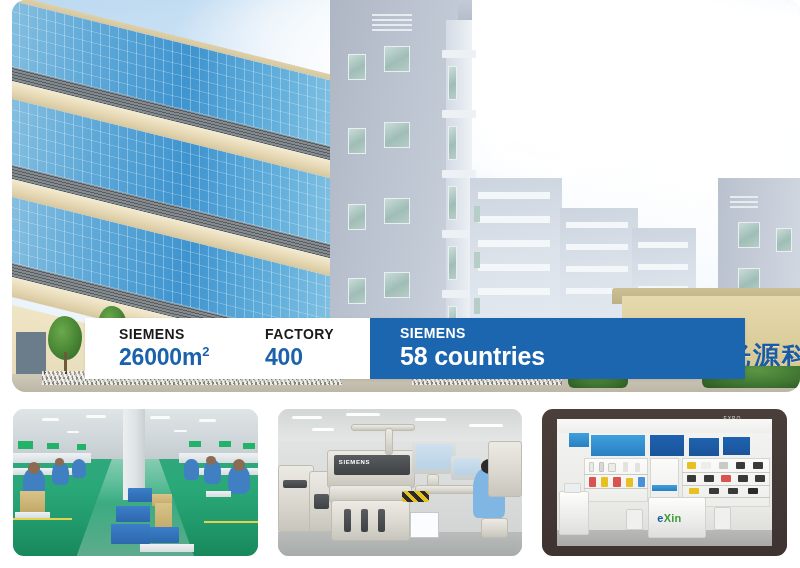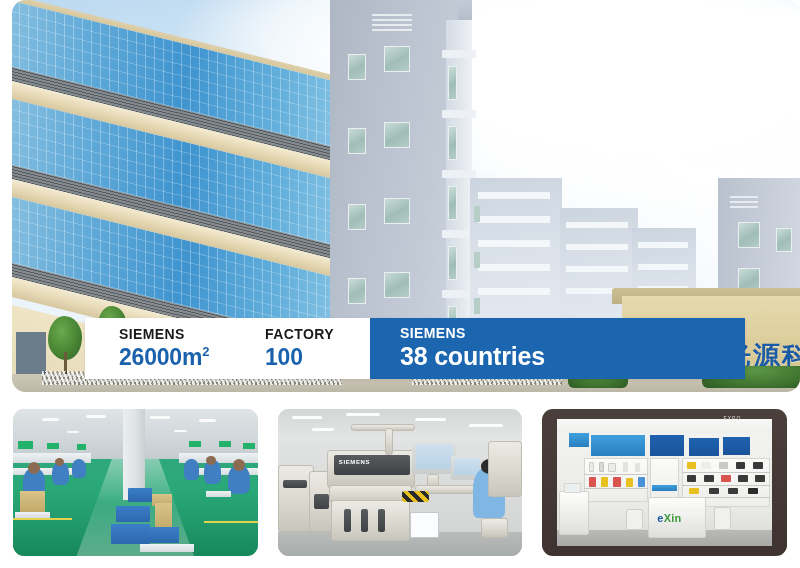--- a/index.html
+++ b/index.html
@@ -628,26 +628,26 @@
     <div class="statsbar">
 
       <div class="stat s0">
         <div class="stat-label">SIEMENS</div>
         <div class="stat-value"><span>26000m</span><sup>2</sup></div>
       </div>
 
 
       <div class="stat s2">
         <div class="stat-label">FACTORY</div>
-        <div class="stat-value">100</div>
+        <div class="stat-value">400</div>
       </div>
 
       <div class="stat s3">
         <div class="stat-label">SIEMENS</div>
-        <div class="stat-value">38 countries</div>
+        <div class="stat-value">58 countries</div>
       </div>
 
     </div>
   </div>
 
   <div class="thumbs">
 
     <div class="thumb">
       <div class="t1-ceiling"></div>
       <div class="t1-floor"></div>

